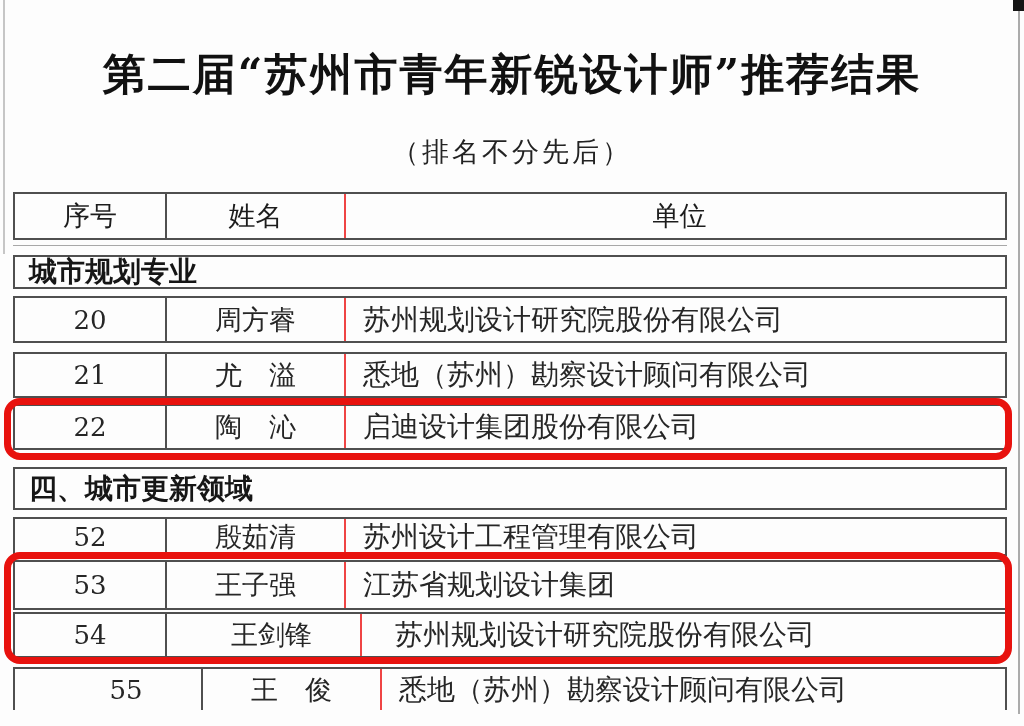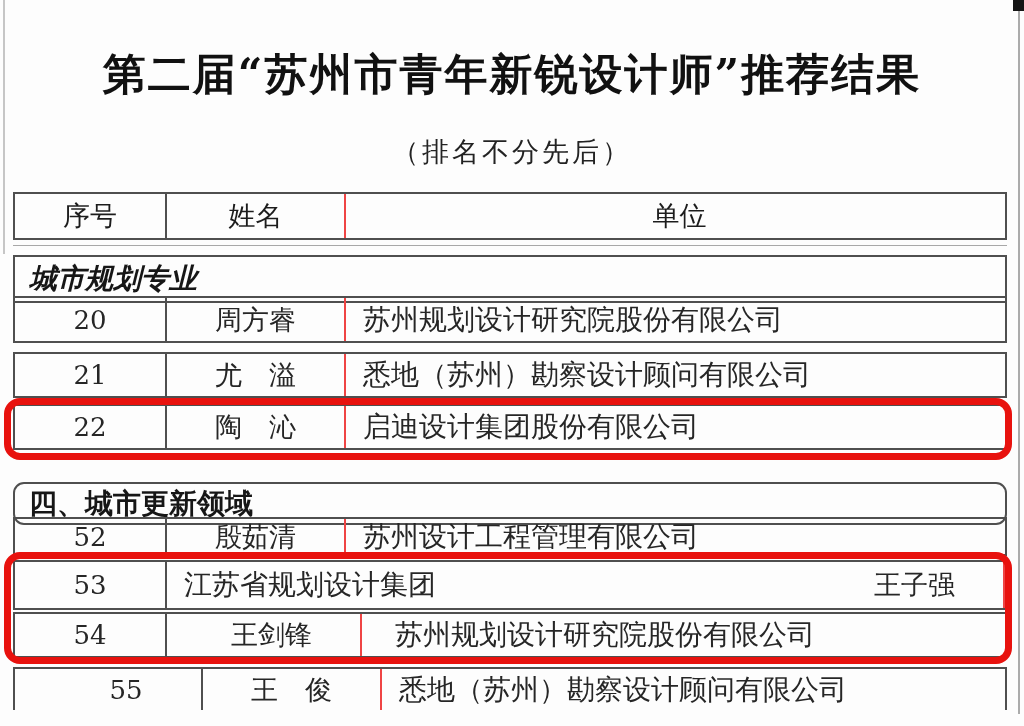--- a/index.html
+++ b/index.html
@@ -90,53 +90,53 @@
   <div class="doc-subtitle">（排名不分先后）</div>
 
   <div class="seg seg-header" style="top:192px;height:48px;">
     <div class="cell cell-no">序号</div>
     <div class="cell cell-name">姓名</div>
     <div class="cell cell-unit" style="justify-content:center;padding-left:8px;">单位</div>
   </div>
 
   <div class="remnant-line" style="top:245px;"></div>
 
-  <div class="seg seg-section" style="top:255px;height:48px;font-style:italic;">城市规划专业</div>
+  <div class="seg seg-section" style="top:255px;height:34px;">城市规划专业</div>
 
   <div class="seg" style="top:296px;height:47px;">
     <div class="cell cell-no">20</div>
     <div class="cell cell-name">周方睿</div>
     <div class="cell cell-unit">苏州规划设计研究院股份有限公司</div>
   </div>
 
   <div class="seg" style="top:352px;height:46px;">
     <div class="cell cell-no">21</div>
     <div class="cell cell-name">尤　溢</div>
     <div class="cell cell-unit">悉地（苏州）勘察设计顾问有限公司</div>
   </div>
 
   <div class="seg" style="top:404px;height:46px;">
     <div class="cell cell-no">22</div>
     <div class="cell cell-name">陶　沁</div>
     <div class="cell cell-unit">启迪设计集团股份有限公司</div>
   </div>
   <div class="redbox" style="top:398px;height:62px;"></div>
 
-  <div class="seg seg-section" style="top:482px;height:43px;border-radius:11px;">四、城市更新领域</div>
+  <div class="seg seg-section" style="top:467px;height:43px;">四、城市更新领域</div>
 
   <div class="seg" style="top:517px;height:39px;">
     <div class="cell cell-no">52</div>
     <div class="cell cell-name">殷茹清</div>
     <div class="cell cell-unit">苏州设计工程管理有限公司</div>
   </div>
 
   <div class="seg" style="top:560px;height:50px;">
     <div class="cell cell-no">53</div>
+    <div class="cell cell-name">王子强</div>
     <div class="cell cell-unit">江苏省规划设计集团</div>
-    <div class="cell cell-name">王子强</div>
   </div>
 
   <div class="seg" style="top:612px;height:46px;gap:16px;">
     <div class="cell cell-no">54</div>
     <div class="cell cell-name">王剑锋</div>
     <div class="cell cell-unit">苏州规划设计研究院股份有限公司</div>
   </div>
   <div class="redbox" style="top:552px;height:112px;"></div>
 
   <div class="seg" style="top:667px;height:43px;border-bottom:none;padding-left:36px;">

